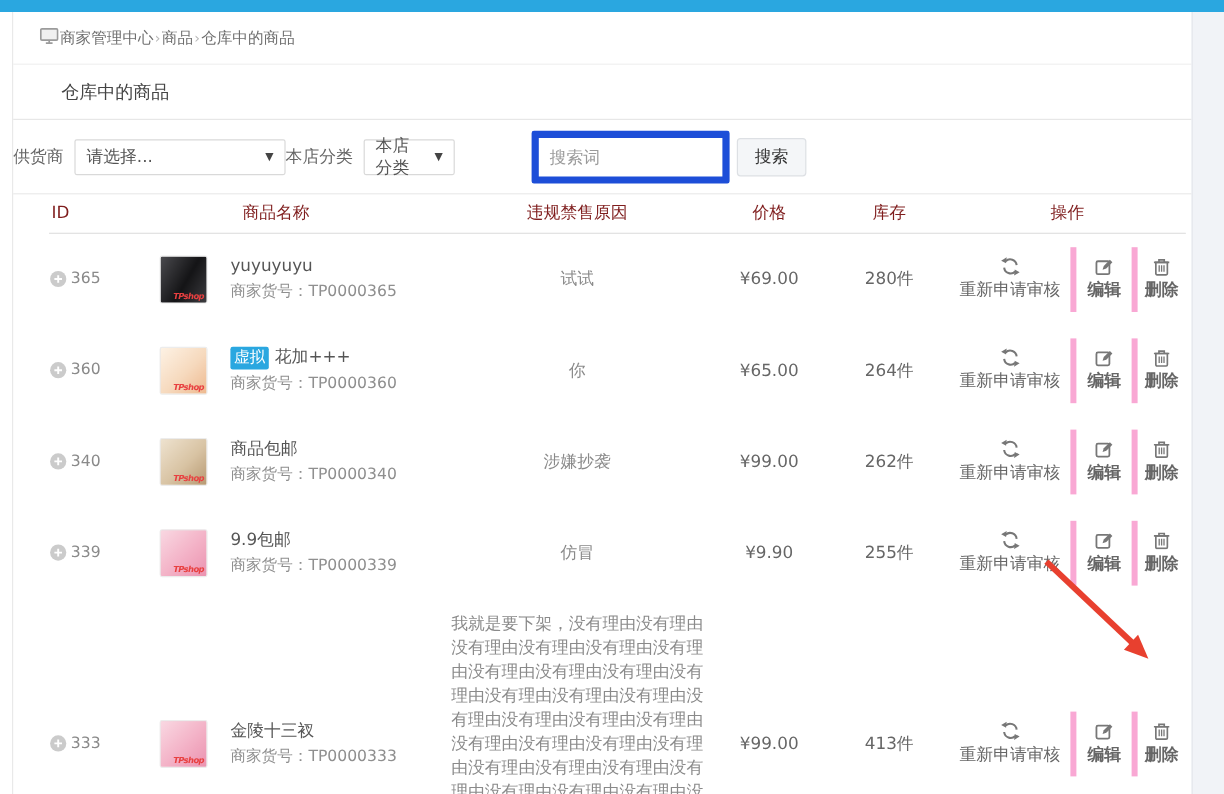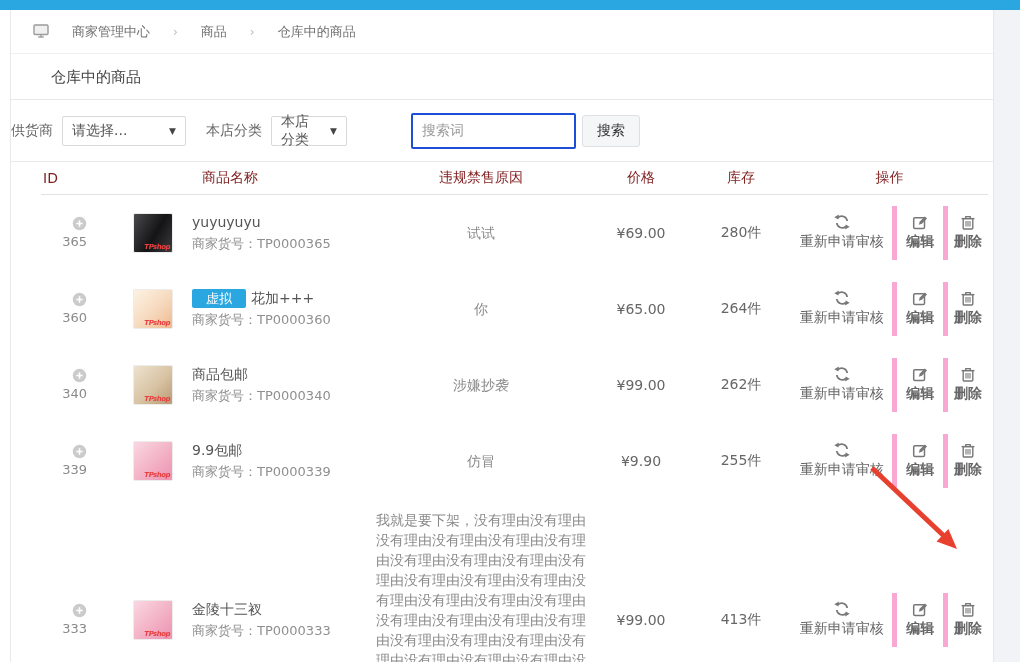--- a/index.html
+++ b/index.html
@@ -4,60 +4,60 @@
 <style>
   :root{ --accent:#2aa7e0; --arrow:#e8402f; }
   *{box-sizing:border-box; margin:0; padding:0;}
   html,body{width:1020px;height:662px;overflow:hidden;}
   body{font-family:"DejaVu Sans","Liberation Sans",sans-serif;background:#fff;position:relative;font-size:14px;color:#666;}
   .topbar{height:10px;background:var(--accent);width:1020px;}
   .right-gutter{position:absolute;top:10px;right:0;width:27px;height:652px;background:#f1f3f7;border-left:1px solid #e4e7eb;}
   .panel{margin-left:10px;width:983px;border-left:1px solid #e9e9e9;background:#fff;height:652px;}
 
   
-  .breadcrumb{height:44px;display:flex;align-items:center;padding-left:22px;gap:23px;font-size:13px;color:#6f6f6f;border-bottom:1px solid #f0f0f0;}
+  .breadcrumb{height:44px;display:flex;align-items:center;padding-left:22px;gap:1px;font-size:13px;color:#6f6f6f;border-bottom:1px solid #f0f0f0;}
   .breadcrumb .sep{color:#b9b9b9;font-size:12px;}
   .crumb{cursor:pointer;}
 
   
   .tabs{height:46px;display:flex;align-items:stretch;padding-left:20px;border-bottom:1px solid #e7e7e7;}
   .tab{padding:0 20px;display:flex;align-items:center;font-size:15px;color:#444;margin-right:10px;margin-bottom:-1px;cursor:pointer;}
   .tab.active{color:var(--accent);font-weight:bold;border-bottom:2px solid var(--accent);}
 
   
   .filters{height:62px;display:flex;align-items:center;padding-right:15px;border-bottom:1px solid #eaeaea;}
   .flabel{color:#666;margin-right:9px;}
   .select{height:30px;border:1px solid #d9d9d9;border-radius:2px;display:flex;align-items:center;justify-content:space-between;padding:0 9px;color:#555;cursor:pointer;background:#fff;}
   .select .caret{font-size:9px;color:#444;margin-left:8px;}
-  .sel-supplier{width:124px;margin-right:20px;gap:32px;}
+  .sel-supplier{width:176px;gap:32px;}
   .sel-category{width:76px;margin-right:64px;}
-  .search-input{width:165px;height:30px;border:2px solid #1d4ed8;border-radius:2px;padding:16px 9px;font-size:14px;color:#555;font-family:Liberation Serif, serif;margin-right:6px;}
+  .search-input{width:165px;height:30px;border:6px solid #1d4ed8;border-radius:2px;padding:16px 9px;font-size:14px;color:#555;font-family:Liberation Sans, sans-serif;margin-right:6px;}
   .search-input::placeholder{color:#9a9a9a;}
   .search-btn{width:58px;height:32px;background:#f4f6f8;border:1px solid #dde0e4;border-radius:3px;font-size:14px;color:#333;font-family:inherit;cursor:pointer;}
 
   
   table{margin-left:30px;width:947px;border-collapse:collapse;table-layout:fixed;}
   col.c-id{width:48px;} col.c-name{width:282px;} col.c-reason{width:220px;}
   col.c-price{width:100px;} col.c-stock{width:100px;} col.c-act{width:197px;}
   thead th{font-weight:normal;font-size:14px;color:#7f1d1d;height:32px;border-bottom:1px solid #e3e3e3;text-align:center;}
   thead th.h-id{text-align:left;padding-left:2px;}
   td{vertical-align:middle;text-align:center;padding:11px 0;font-size:14px;color:#666;}
-  .idwrap{display:flex;flex-direction:column;align-items:flex-end;gap:3px;width:46px;}
+  .idwrap{display:flex;flex-direction:row;align-items:center;gap:3px;width:46px;}
   .id-num{font-size:13px;color:#8a8a8a;}
   .plus{width:15px;height:15px;display:block;cursor:pointer;}
   .namewrap{display:flex;align-items:center;gap:19px;text-align:left;}
   .thumb{width:40px;height:40px;border:1px solid #ececec;border-radius:2px;position:relative;flex:0 0 40px;cursor:pointer;margin-left:44px;}
   .thumb .wm{position:absolute;bottom:1px;right:2px;font-size:7px;color:#e84040;font-weight:bold;font-style:italic;letter-spacing:-0.5px;}
   .t-dark{background:linear-gradient(120deg,#4a4a4e 0%,#141416 55%,#3c3c40 100%);}
   .t-cream{background:linear-gradient(135deg,#fdf2e4 0%,#f6d9bd 55%,#eeb98f 100%);}
   .t-tan{background:linear-gradient(135deg,#eee2cf 0%,#d8c3a3 55%,#b89a73 100%);}
   .t-pink{background:linear-gradient(135deg,#f9d8e2 0%,#f3b1c6 55%,#eb93b0 100%);}
   .pname{font-size:14px;color:#555;line-height:19px;cursor:pointer;}
   .sku{font-size:13px;color:#8f8f8f;line-height:19px;margin-top:2px;}
-  .badge{display:inline-block;background:var(--accent);color:#fff;font-size:13px;padding:1px 14px;border-radius:2px;margin-right:5px;line-height:17px;}
+  .badge{display:inline-block;background:var(--accent);color:#fff;font-size:13px;padding:1px 3px;border-radius:2px;margin-right:5px;line-height:17px;}
   .reason{color:#8a8a8a;line-height:20px;}
   .acts{display:flex;align-items:center;justify-content:center;height:54px;}
   .act{display:flex;flex-direction:column;align-items:center;justify-content:center;gap:3px;font-size:14px;color:#666;height:100%;cursor:pointer;}
   .act + .act{border-left:5px solid #f9a8d4;font-weight:bold;}
   .act-reapply{width:104px;} .act-edit{width:52px;} .act-del{width:46px;}
   .aicon{width:16px;height:16px;display:block;}
 
   
   .arrow-overlay{position:absolute;left:0;top:0;width:1020px;height:662px;pointer-events:none;z-index:20;}
 </style>

